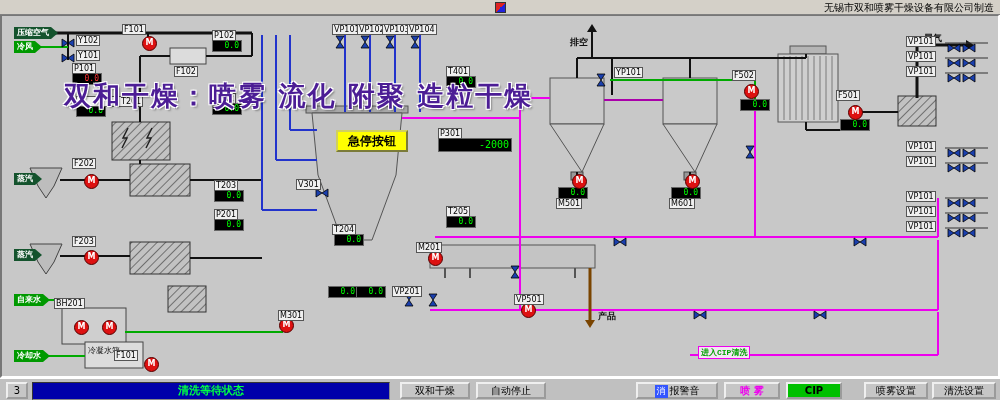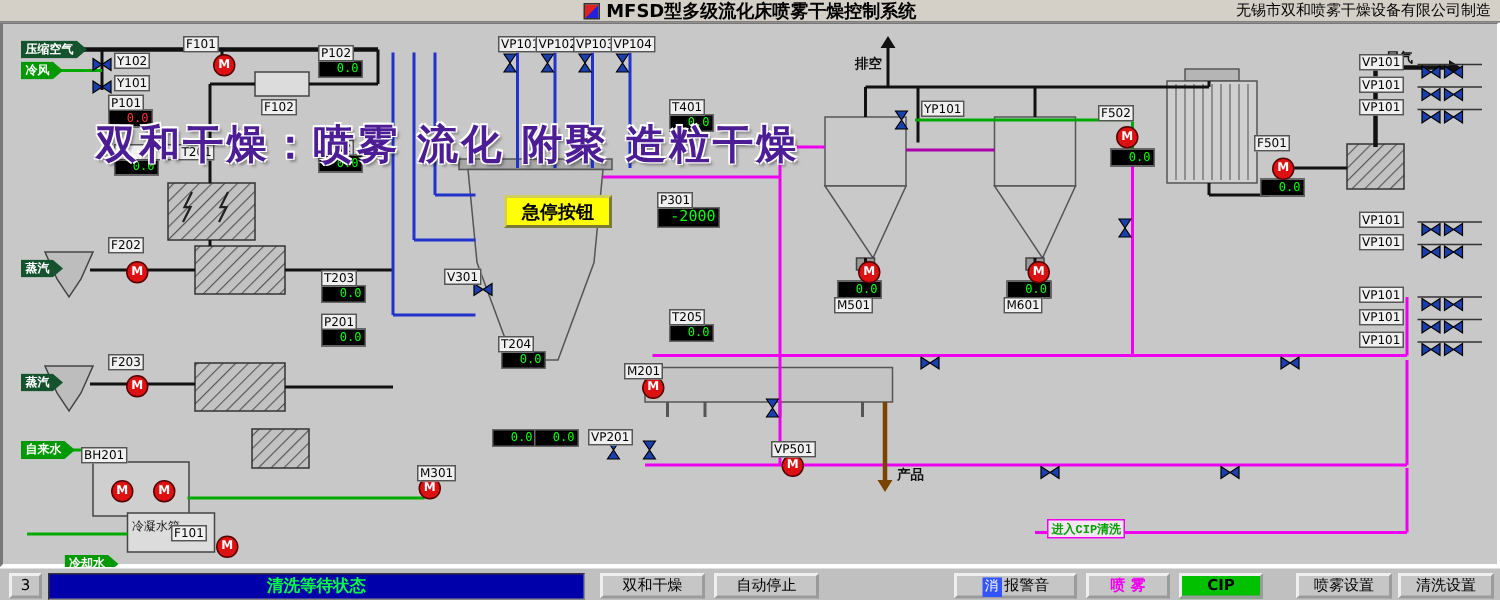--- a/index.html
+++ b/index.html
@@ -22,21 +22,21 @@
   .chip{position:absolute;font-size:8px;line-height:9px;padding:0 1px;background:#f0f0f0;
         border:1px solid #555;color:#000;white-space:nowrap;z-index:2;}
   .plabel{position:absolute;font-size:9px;font-weight:bold;color:#111;white-space:nowrap;}
   .plabel.small{font-size:8px;font-weight:normal;}
   .plabel.cip{font-size:8px;color:#00a000;border:1px solid #ee00ee;background:#f4e6f4;padding:0 2px;}
   
   .display{position:absolute;width:26px;height:10px;background:#000;border:1px solid #666;
            color:#00ff00;font-family:"DejaVu Sans Mono","Liberation Mono",monospace;
            font-size:8px;line-height:10px;text-align:right;padding-right:2px;}
   .display.red{color:#ff3232;}
-  .display.wide{width:38px;height:12px;font-size:10px;line-height:12px;}
+  .display.wide{width:38px;height:12px;font-size:10px;line-height:12px;padding-left:32px;}
   
   .motor{position:absolute;width:13px;height:13px;border-radius:50%;background:#dd1111;border:1px solid #550000;
          color:#fff;font-size:8px;font-weight:bold;text-align:center;line-height:12px;cursor:pointer;}
   
   .valve{position:absolute;width:14px;height:10px;cursor:pointer;}
   
   .flowtag{position:absolute;height:12px;line-height:12px;color:#fff;font-size:8px;font-weight:bold;
            padding:0 9px 0 3px;white-space:nowrap;
            clip-path:polygon(0 0,calc(100% - 7px) 0,100% 50%,calc(100% - 7px) 100%,0 100%);}
   .flowtag.red{background:#14532d;}
@@ -62,21 +62,20 @@
   .mute-pre{display:inline-block;background:#3355ff;color:#fff;padding:0 2px;margin-right:2px;font-size:9px;}
 </style>
 </head>
 <body>
 
 <div id="screen">
 
   <div id="titlebar">
     <div class="tb-center">
       <span class="app-icon"></span>
-      <span class="tb-title">MFSD型多级流化床喷雾干燥控制系统</span>
     </div>
     <span class="tb-right">无锡市双和喷雾干燥设备有限公司制造</span>
   </div>
 
   <div id="main"></div>
 
   <svg id="pipes" width="1000" height="400">
     <defs>
       <pattern id="hatch" width="6" height="6" patternUnits="userSpaceOnUse" patternTransform="rotate(45)">
         <rect width="6" height="6" fill="#c2c2c2"></rect>
@@ -138,21 +137,21 @@
 
     <path d="M945,43 H988 M945,58 H988 M945,73 H988 M945,148 H988 M945,163 H988 M945,198 H988 M945,213 H988 M945,228 H988" stroke="#333" stroke-width="1"></path>
   </svg>
 
   <div id="overlay">
       <div class="flowtag red" style="left: 14px; top: 27px;">压缩空气</div>
       <div class="flowtag green" style="left: 14px; top: 41px;">冷风</div>
       <div class="flowtag red" style="left: 14px; top: 173px;">蒸汽</div>
       <div class="flowtag red" style="left: 14px; top: 249px;">蒸汽</div>
       <div class="flowtag green" style="left: 14px; top: 294px;">自来水</div>
-      <div class="flowtag green" style="left: 14px; top: 370px; margin-left: 29px;">冷却水</div>
+      <div class="flowtag green" style="left: 14px; top: 350px;">冷却水</div>
       <div class="chip" style="left: 76px; top: 35px;">Y102</div>
       <div class="chip" style="left: 76px; top: 50px;">Y101</div>
       <div class="chip" style="left: 122px; top: 24px;">F101</div>
       <div class="chip" style="left: 212px; top: 30px;">P102</div>
       <div class="chip" style="left: 174px; top: 66px;">F102</div>
       <div class="chip" style="left: 72px; top: 63px;">P101</div>
       <div class="chip" style="left: 76px; top: 96px; padding-left: 44px;">T201</div>
       <div class="chip" style="left: 212px; top: 93px;">T202</div>
       <div class="chip" style="left: 72px; top: 158px;">F202</div>
       <div class="chip" style="left: 214px; top: 180px;">T203</div>

